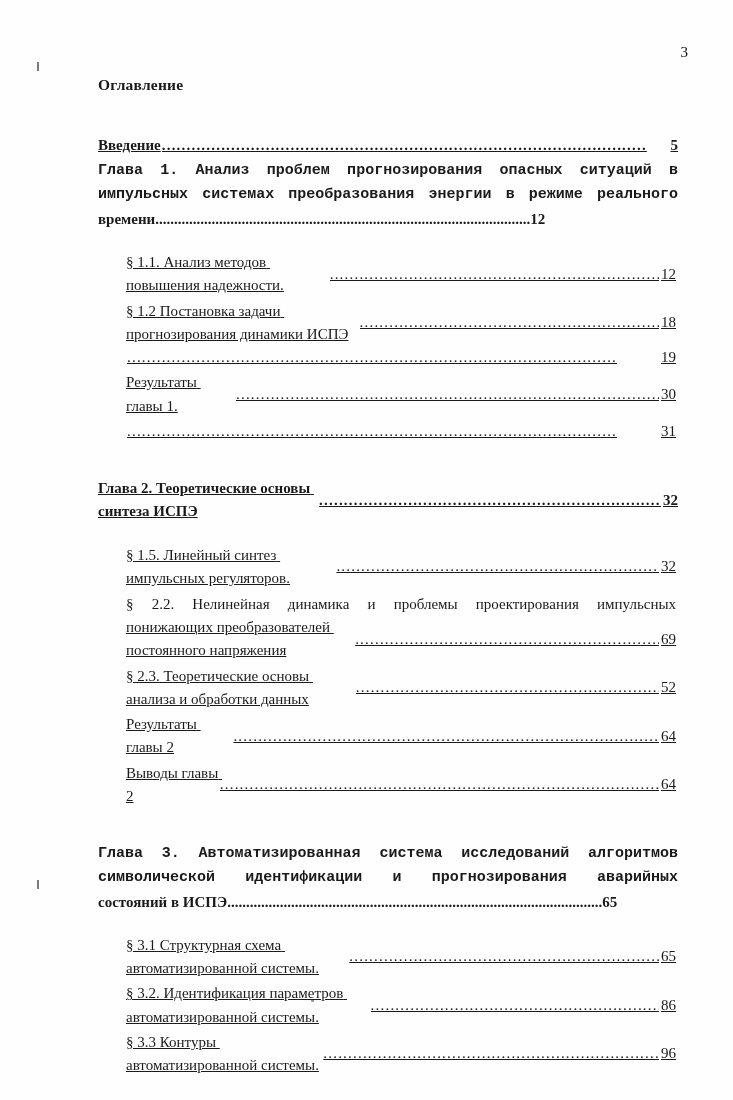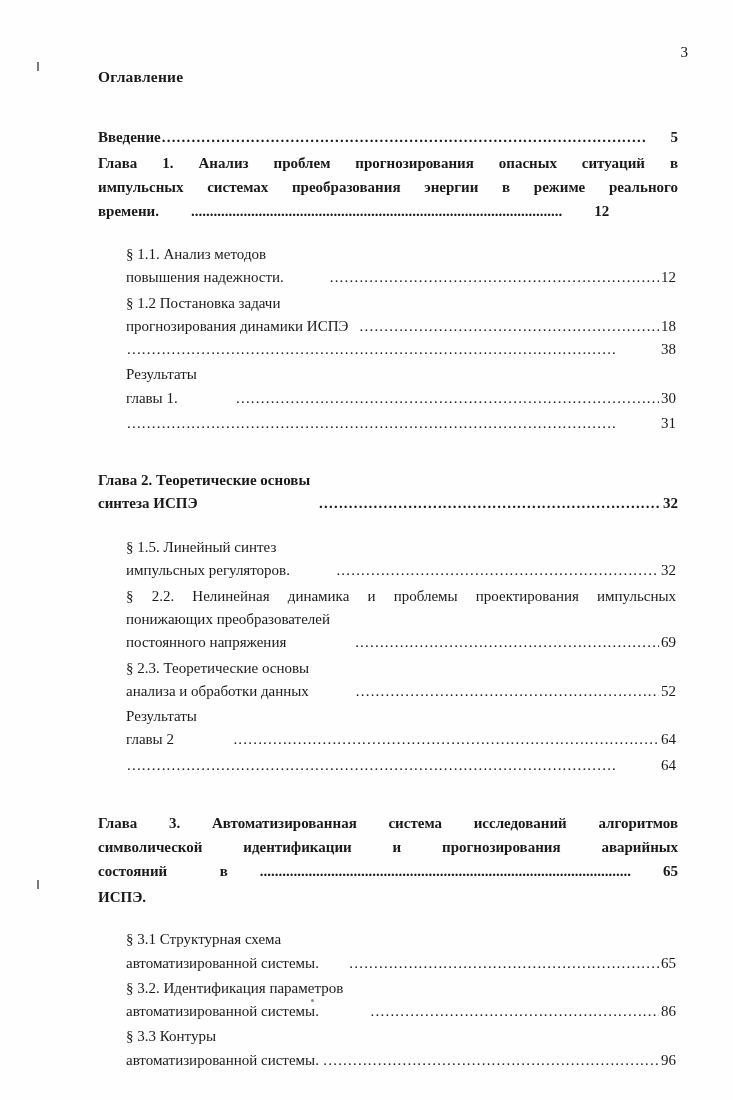--- a/index.html
+++ b/index.html
@@ -35,38 +35,40 @@
     position: absolute;
     left: 98px;
     top: 68px;
     width: 580px;
   }
   .toc-title {
     font-weight: bold;
     font-size: 15.5px;
     letter-spacing: 0.2px;
     margin-bottom: 40px;
+    margin-top: 8px;
   }
   .entry {
     position: relative;
     font-size: 15px;
     line-height: 1.55;
     margin-bottom: 2px;
   }
   .entry.bold {
     font-weight: bold;
   }
   .entry.indent {
     margin-left: 28px;
     width: calc(100% - 30px);
   }
   .entry .row {
     display: flex;
-    align-items: flex-end;
+    align-items: center;
     width: 100%;
+    text-decoration: underline;
   }
   .entry .label {
     white-space: pre-wrap;
   }
   .entry .leader {
     flex: 1 1 auto;
     overflow: hidden;
     white-space: nowrap;
     letter-spacing: 1.2px;
     margin: 0 1px;
@@ -84,29 +86,28 @@
   .multiline {
     text-align: justify;
     text-align-last: left;
     font-weight: bold;
     font-size: 15px;
     line-height: 1.72;
   }
   .multiline .tail {
     display: flex;
     align-items: baseline;
-    gap: 32px;
   }
   .wrapline {
     text-align: justify;
     text-align-last: justify;
     font-size: 15px;
     line-height: 1.6;
   }
-  .wrapline.bold { font-weight: bold; }
+  .wrapline.bold { font-weight: bold; font-family: Liberation Mono, monospace; }
   .tick-left {
     position: absolute;
     left: 37px;
     width: 2px;
     height: 9px;
     background: #7a7a7a;
   }
   .tick-dot {
     position: absolute;
     width: 3px;
@@ -162,21 +163,21 @@
       <div class="row">
         <span class="label">§ 1.2 Постановка задачи прогнозирования динамики ИСПЭ</span>
         <span class="leader">...................................................................................................</span>
         <span class="pageno">18</span>
       </div>
     </div>
 
     <div class="entry indent">
       <div class="row" style="margin-top:-2px;">
         <span class="leader">...................................................................................................</span>
-        <span class="pageno">38</span>
+        <span class="pageno">19</span>
       </div>
     </div>
 
     <div class="entry indent">
       <div class="row">
         <span class="label">Результаты главы 1.</span>
         <span class="leader">...................................................................................................</span>
         <span class="pageno">30</span>
       </div>
     </div>
@@ -228,20 +229,21 @@
     <div class="entry indent">
       <div class="row">
         <span class="label">Результаты главы 2</span>
         <span class="leader">...................................................................................................</span>
         <span class="pageno">64</span>
       </div>
     </div>
 
     <div class="entry indent">
       <div class="row">
+        <span class="label">Выводы главы 2</span>
         <span class="leader">...................................................................................................</span>
         <span class="pageno">64</span>
       </div>
     </div>
 
     <div class="gap-xl"></div>
 
     <div class="multiline">
       <div class="wrapline bold">Глава 3. Автоматизированная система исследований алгоритмов</div>
       <div class="wrapline bold">символической идентификации и прогнозирования аварийных</div>

